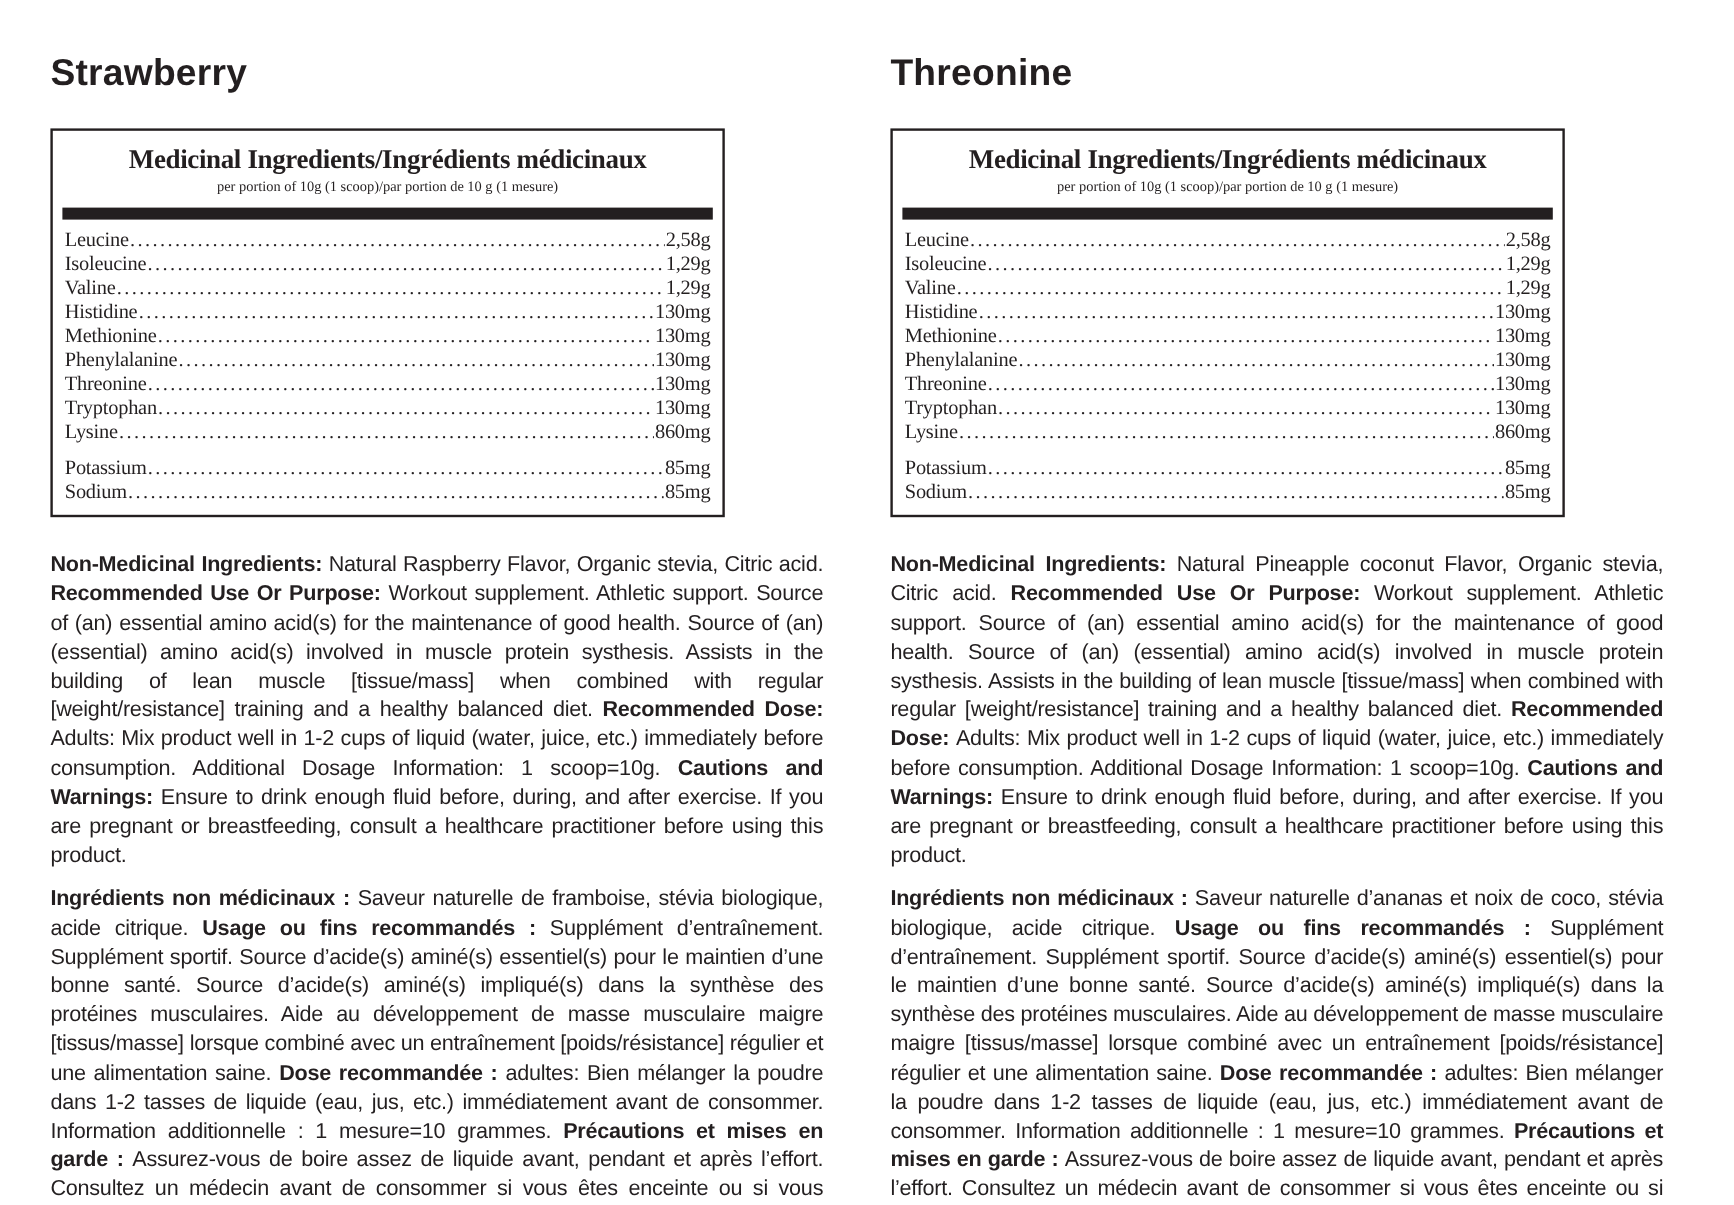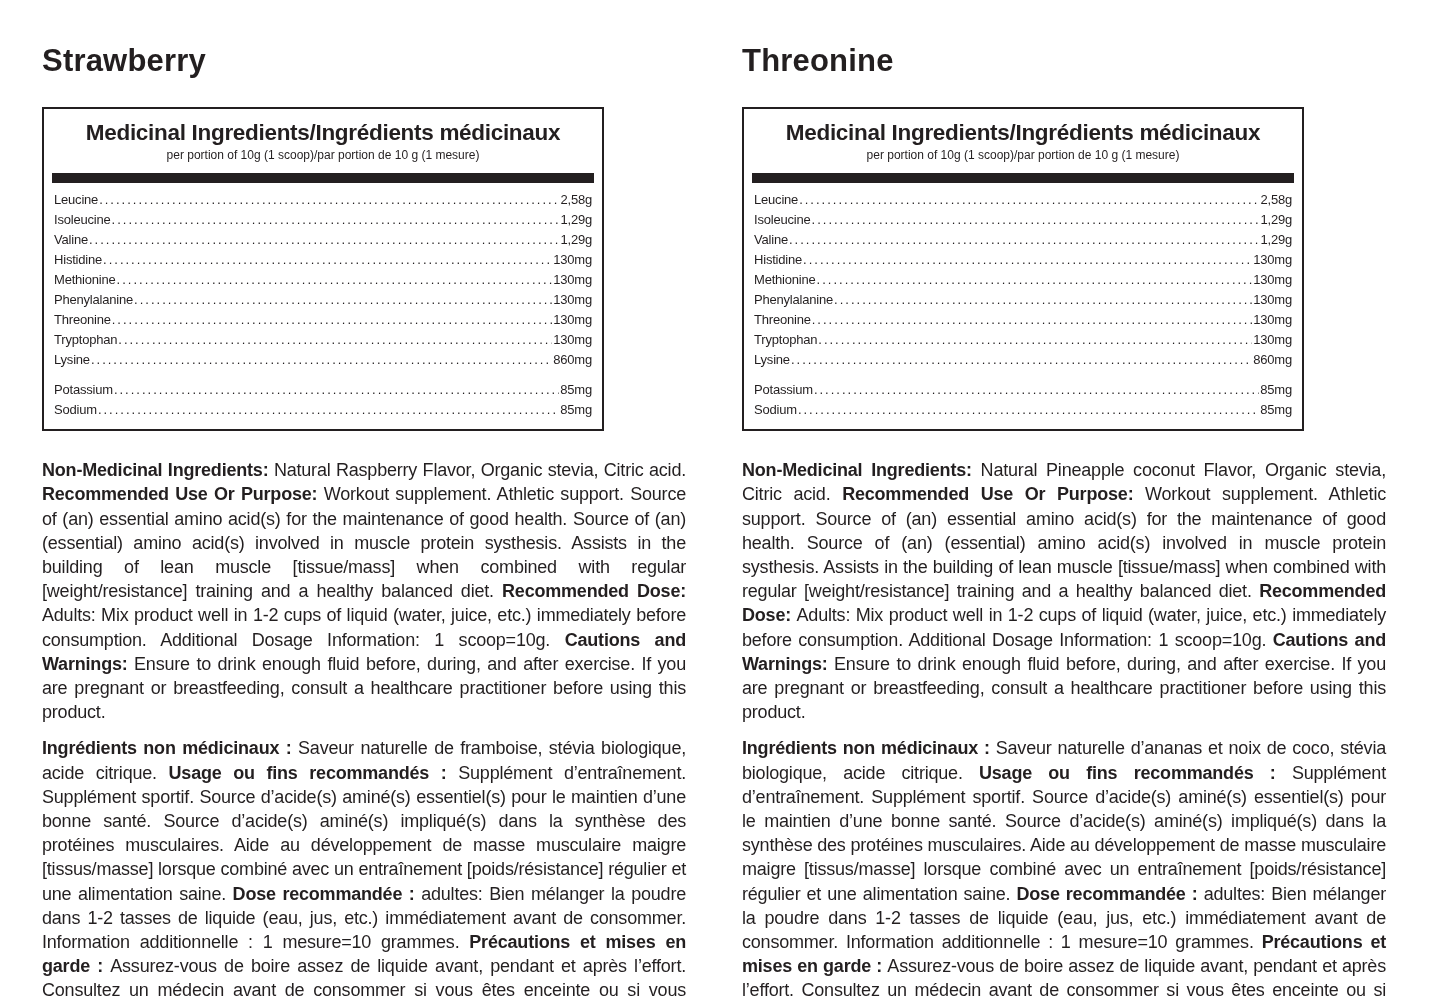--- a/index.html
+++ b/index.html
@@ -30,20 +30,21 @@
     letter-spacing: 0.2px;
     margin: 0 0 29px 0;
     line-height: 1.1;
   }
   .facts {
     box-sizing: border-box;
     width: 562px;
     border: 2.5px solid #231f20;
     padding: 8px 8px 9px 8px;
     margin-bottom: 27px;
+    font-family: Liberation Serif, serif;
   }
   .facts-title {
     text-align: center;
     font-weight: 700;
     font-size: 22.5px;
     letter-spacing: -0.3px;
     line-height: 26px;
     margin-top: 3px;
     white-space: nowrap;
   }
@@ -56,21 +57,21 @@
   }
   .black-bar {
     height: 10px;
     background: #231f20;
     margin-bottom: 7px;
   }
   .rows { padding: 0 2px; }
   .row {
     display: flex;
     align-items: baseline;
-    font-size: 13px;
+    font-size: 17px;
     line-height: 20px;
     letter-spacing: -0.2px;
   }
   .row .nm { white-space: nowrap; }
   .row .dots {
     flex: 1;
     overflow: hidden;
     white-space: nowrap;
     margin: 0 1px;
   }

